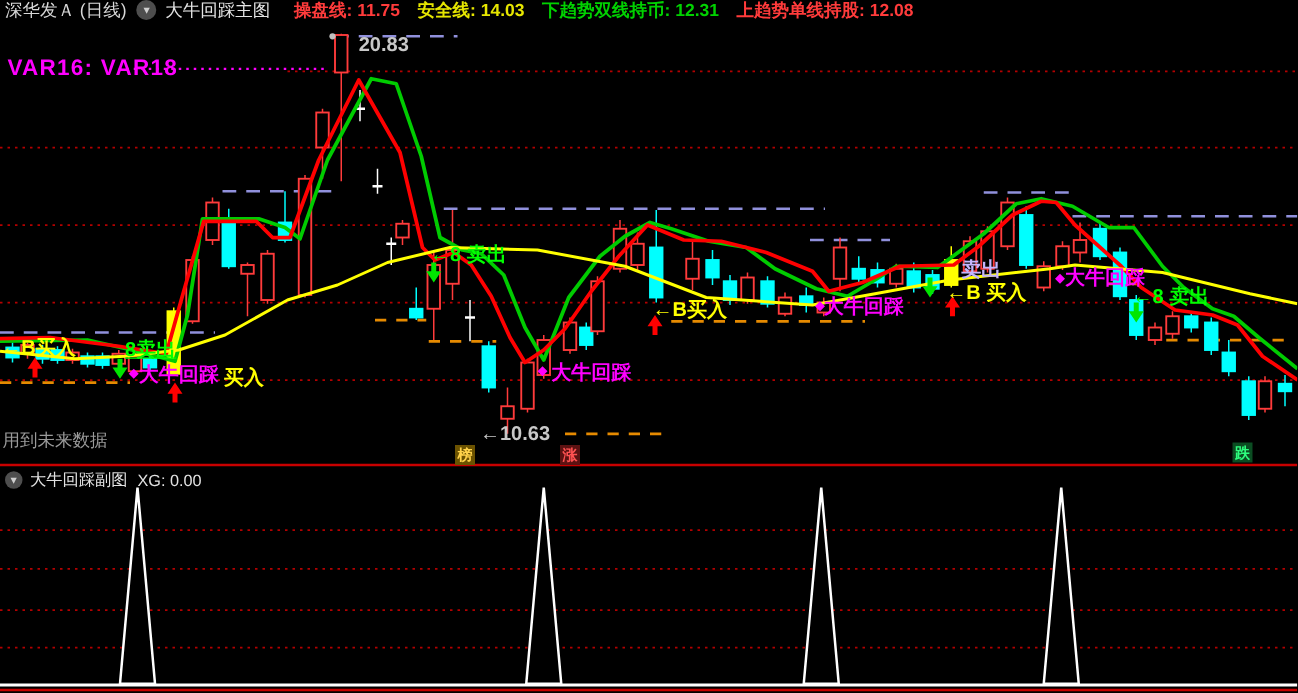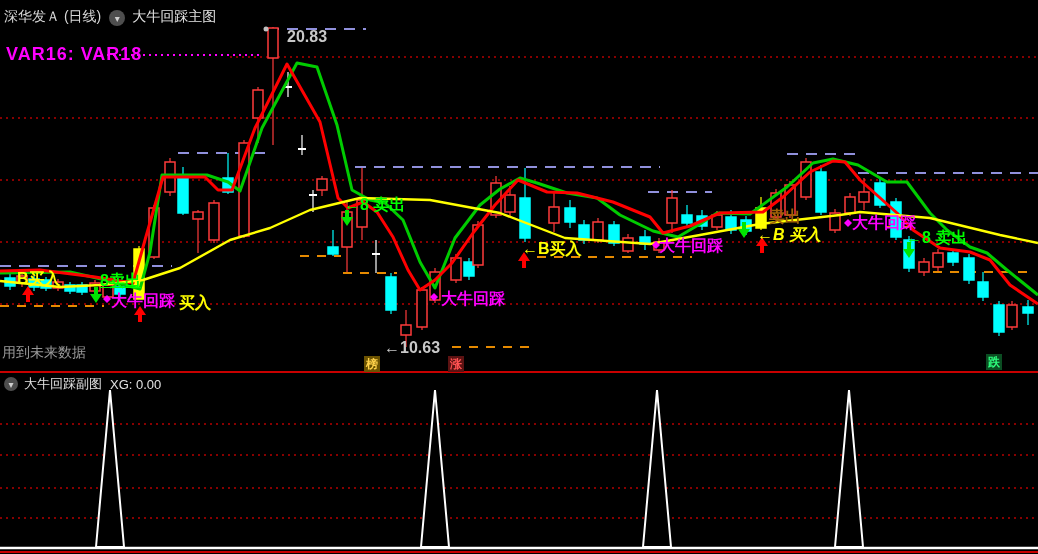--- a/index.html
+++ b/index.html
@@ -1,20 +1,20 @@
 <!DOCTYPE html>
 <html><head>
 <meta charset="utf-8">
 <style>
   html,body{margin:0;padding:0;background:#000;}
   #stage{position:relative;width:1038px;height:554px;background:#000;overflow:hidden;
          font-family:"Liberation Sans","DejaVu Sans",sans-serif;}
   #chart-svg{position:absolute;top:0;left:0;z-index:1;}
   #overlay{position:absolute;top:0;left:0;width:1038px;height:554px;z-index:2;pointer-events:none;}
-  .titlebar{position:absolute;top:0;left:0;right:0;height:26px;display:flex;align-items:flex-end;
+  .titlebar{position:absolute;top:0;left:0;right:0;height:26px;display:flex;align-items:flex-start;
             padding-left:4px;font-size:14px;color:#d8d8d8;white-space:nowrap;z-index:3;}
   .t-stock{margin-right:8px;}
   .chev{width:16px;height:16px;border-radius:50%;background:#4e4e4e;color:#cfcfcf;display:inline-flex;
         align-items:center;justify-content:center;font-size:10px;margin-right:7px;flex:0 0 auto;}
   .t-ind{color:#e4e4e4;margin-right:19px;}
   .t-field{margin-right:14px;font-weight:bold;}
   .var-label{position:absolute;top:44px;left:6px;font-size:18px;font-weight:bold;color:#ff00ff;
              letter-spacing:1px;z-index:3;}
   .watermark{position:absolute;top:344px;left:2px;font-size:14px;color:#9a9a9a;z-index:3;}
   .subheader{position:absolute;top:376px;left:0;height:16px;display:flex;align-items:center;
@@ -235,35 +235,36 @@
       <div class="chart-label" style="left: 1px; top: 271px; color: rgb(255, 255, 0);">←B买入</div>
       <div class="chart-label" style="left: 100px; top: 273px; color: rgb(0, 255, 0); text-decoration: underline;">8卖出</div>
       <div class="chart-label" style="left: 111px; top: 293px; color: rgb(255, 0, 255);">大牛回踩</div>
       <div class="chart-label" style="left: 163px; top: 295px; color: rgb(255, 255, 0); margin-left: 16px;">买入</div>
       <div class="chart-label" style="left: 287px; top: 29px; color: rgb(200, 200, 200);">20.83</div>
       <div class="chart-label" style="left: 344px; top: 197px; color: rgb(0, 255, 0);">←8 卖出</div>
       <div class="chart-label" style="left: 384px; top: 340px; color: rgb(200, 200, 200);">←10.63</div>
       <div class="chart-label" style="left: 441px; top: 291px; color: rgb(255, 0, 255);">大牛回踩</div>
       <div class="chart-label" style="left: 522px; top: 241px; color: rgb(255, 255, 0);">←B买入</div>
       <div class="chart-label" style="left: 659px; top: 238px; color: rgb(255, 0, 255);">大牛回踩</div>
-      <div class="chart-label" style="left: 769px; top: 209px; color: #a16207;">卖出</div>
-      <div class="chart-label" style="left: 757px; top: 227px; color: rgb(255, 255, 0); font-style: italic;">←B 买入</div>
+      <div class="chart-label" style="left: 769px; top: 209px; color: #c4b5fd;">卖出</div>
+      <div class="chart-label" style="left: 757px; top: 227px; color: rgb(255, 255, 0);">←B 买入</div>
       <div class="chart-label" style="left: 852px; top: 215px; color: rgb(255, 0, 255);">大牛回踩</div>
       <div class="chart-label" style="left: 906px; top: 230px; color: rgb(0, 255, 0);">←8 卖出</div>
       <div class="chip" style="left: 364px; top: 356px; color: rgb(255, 210, 74); background: rgb(107, 82, 0);">榜</div>
       <div class="chip" style="left: 448px; top: 356px; color: rgb(255, 82, 82); background: rgb(92, 18, 18);">涨</div>
       <div class="chip" style="left: 986px; top: 354px; color: rgb(46, 255, 126); background: rgb(11, 77, 34);">跌</div>
     </div>
 
   <div class="titlebar">
     <span class="t-stock">深华发Ａ (日线)</span>
     <span class="chev">
         <span>▾</span>
       </span>
     <span class="t-ind">大牛回踩主图</span>
+    <span id="tb-fields"><span class="t-field" style="color: rgb(255, 59, 59);">操盘线: 11.75</span><span class="t-field" style="color: rgb(230, 230, 0);">安全线: 14.03</span><span class="t-field" style="color: rgb(0, 210, 0);">下趋势双线持币: 12.31</span><span class="t-field" style="color: rgb(255, 59, 59);">上趋势单线持股: 12.08</span></span>
   </div>
 
   <div class="var-label">VAR16: VAR18</div>
 
   <div class="watermark">用到未来数据</div>
 
   <div class="subheader">
     <span class="chev">
         <span>▾</span>
       </span>

